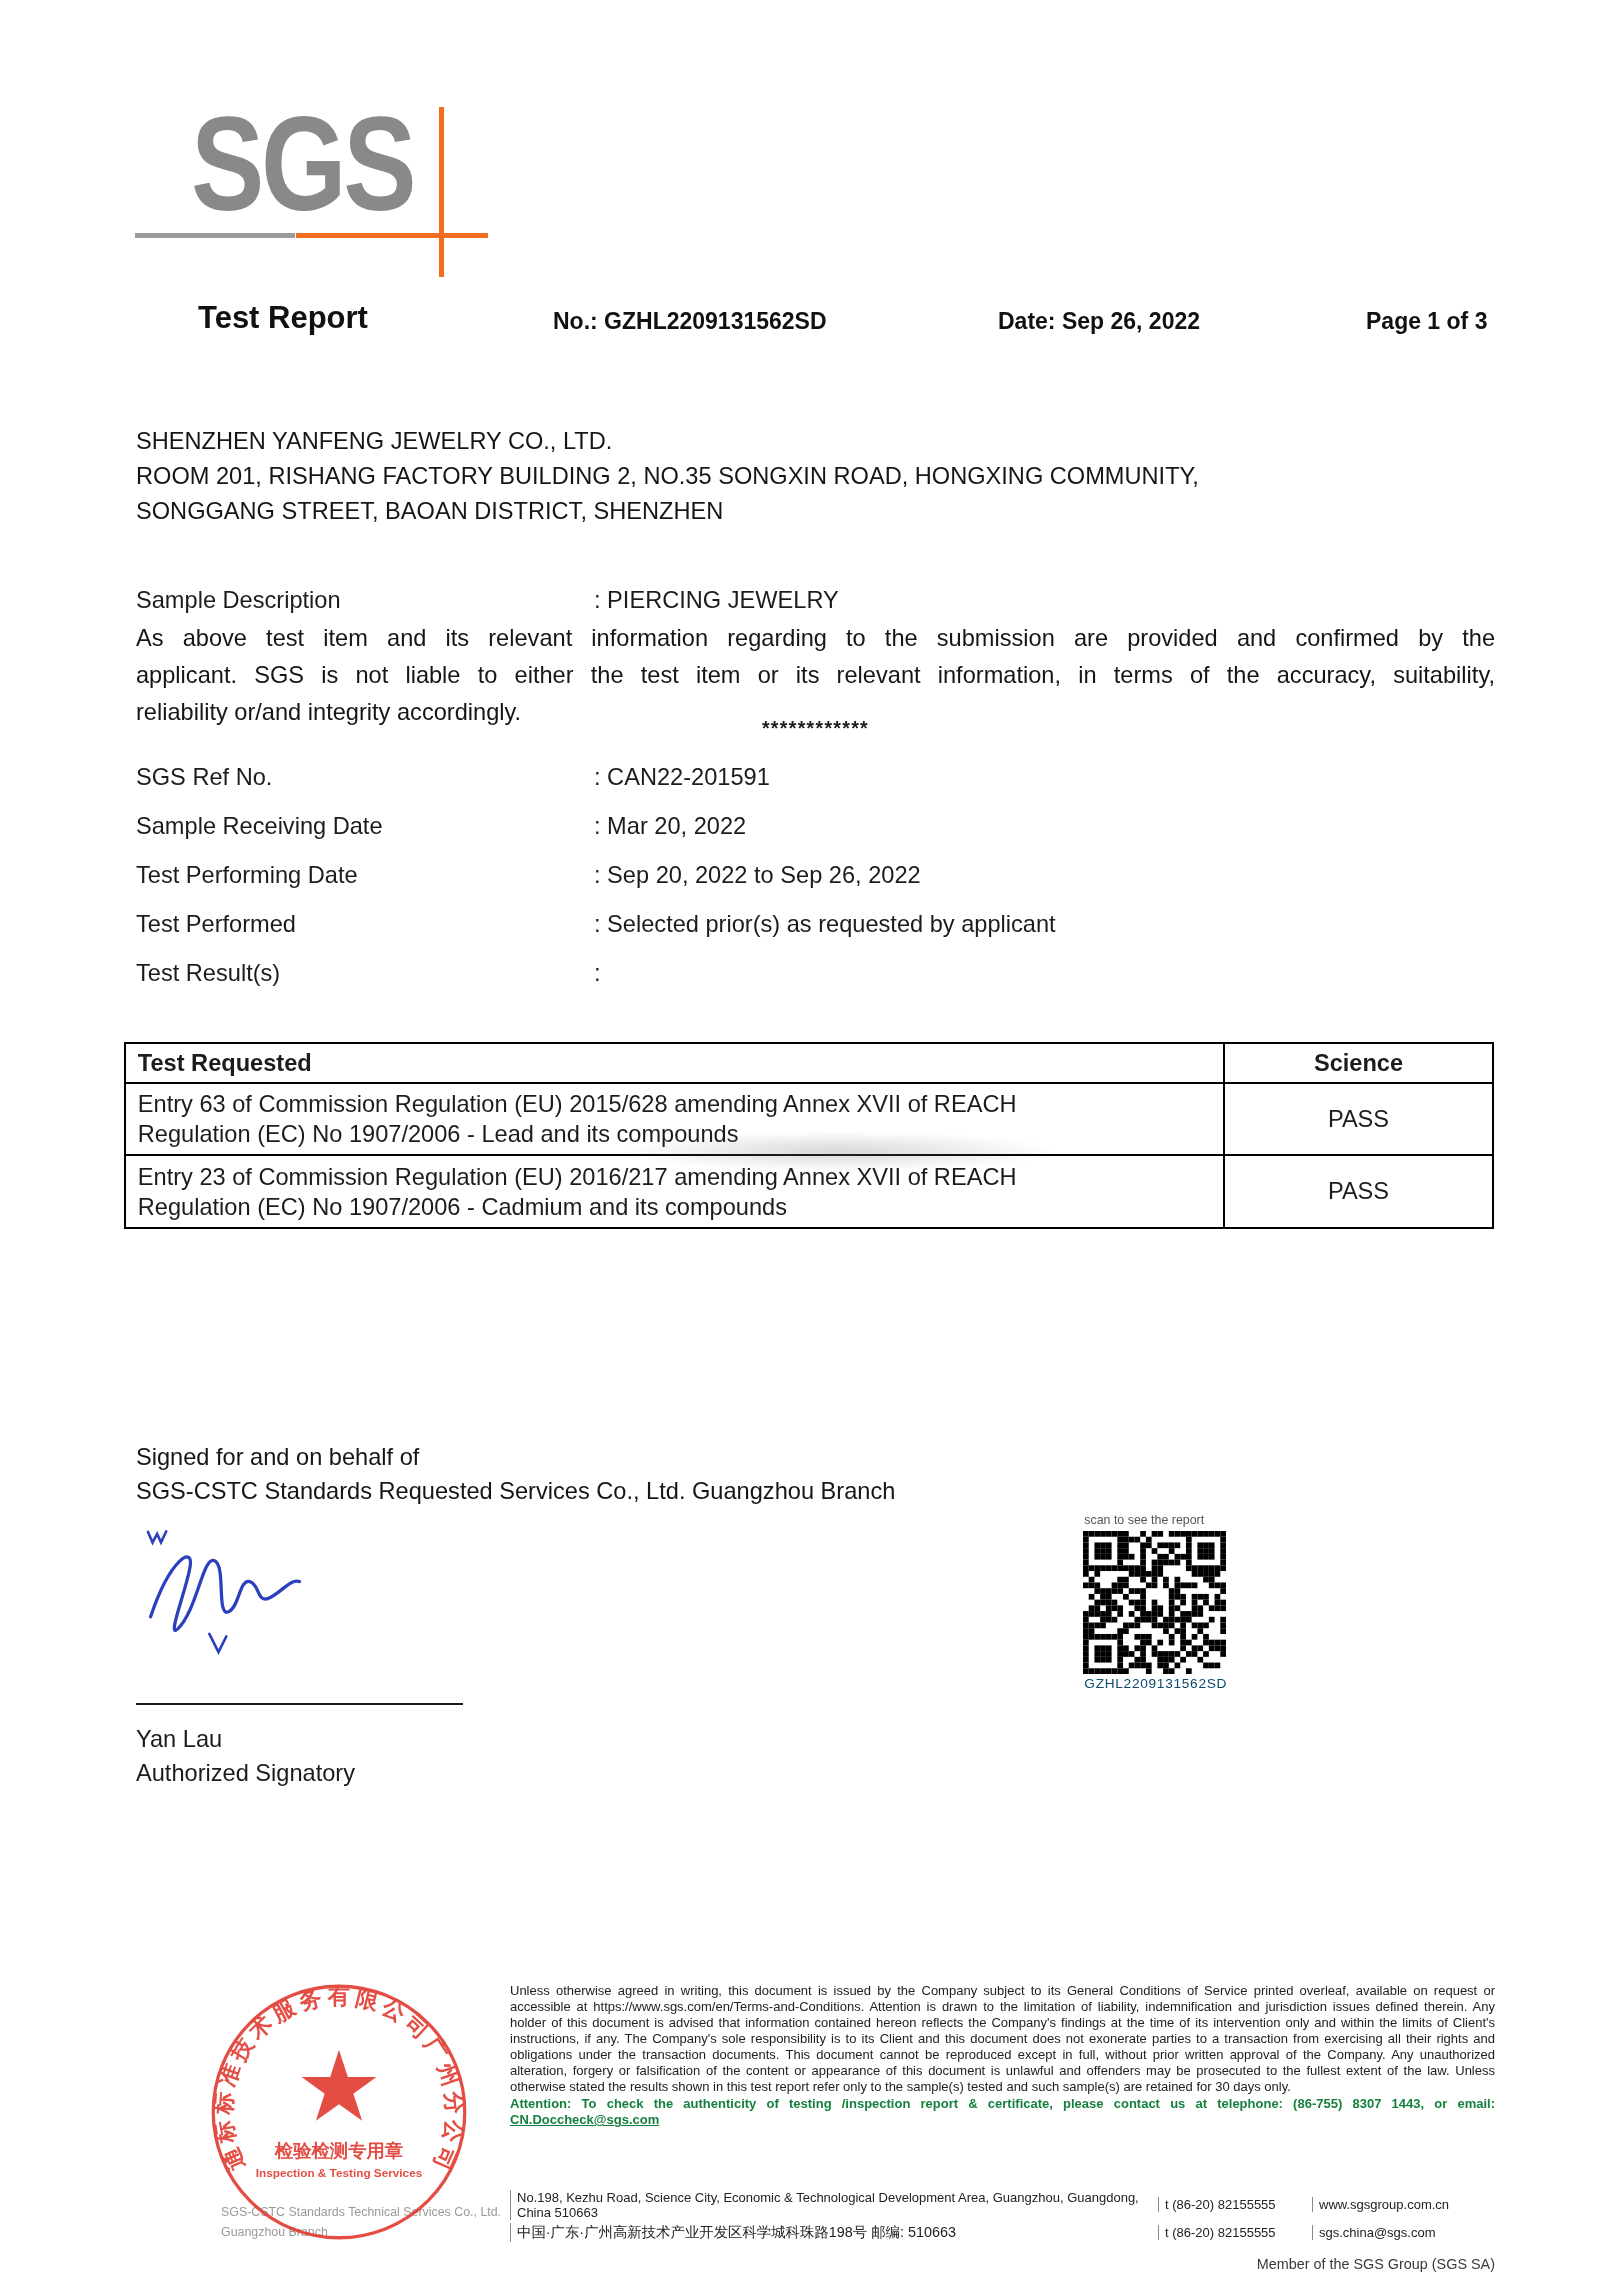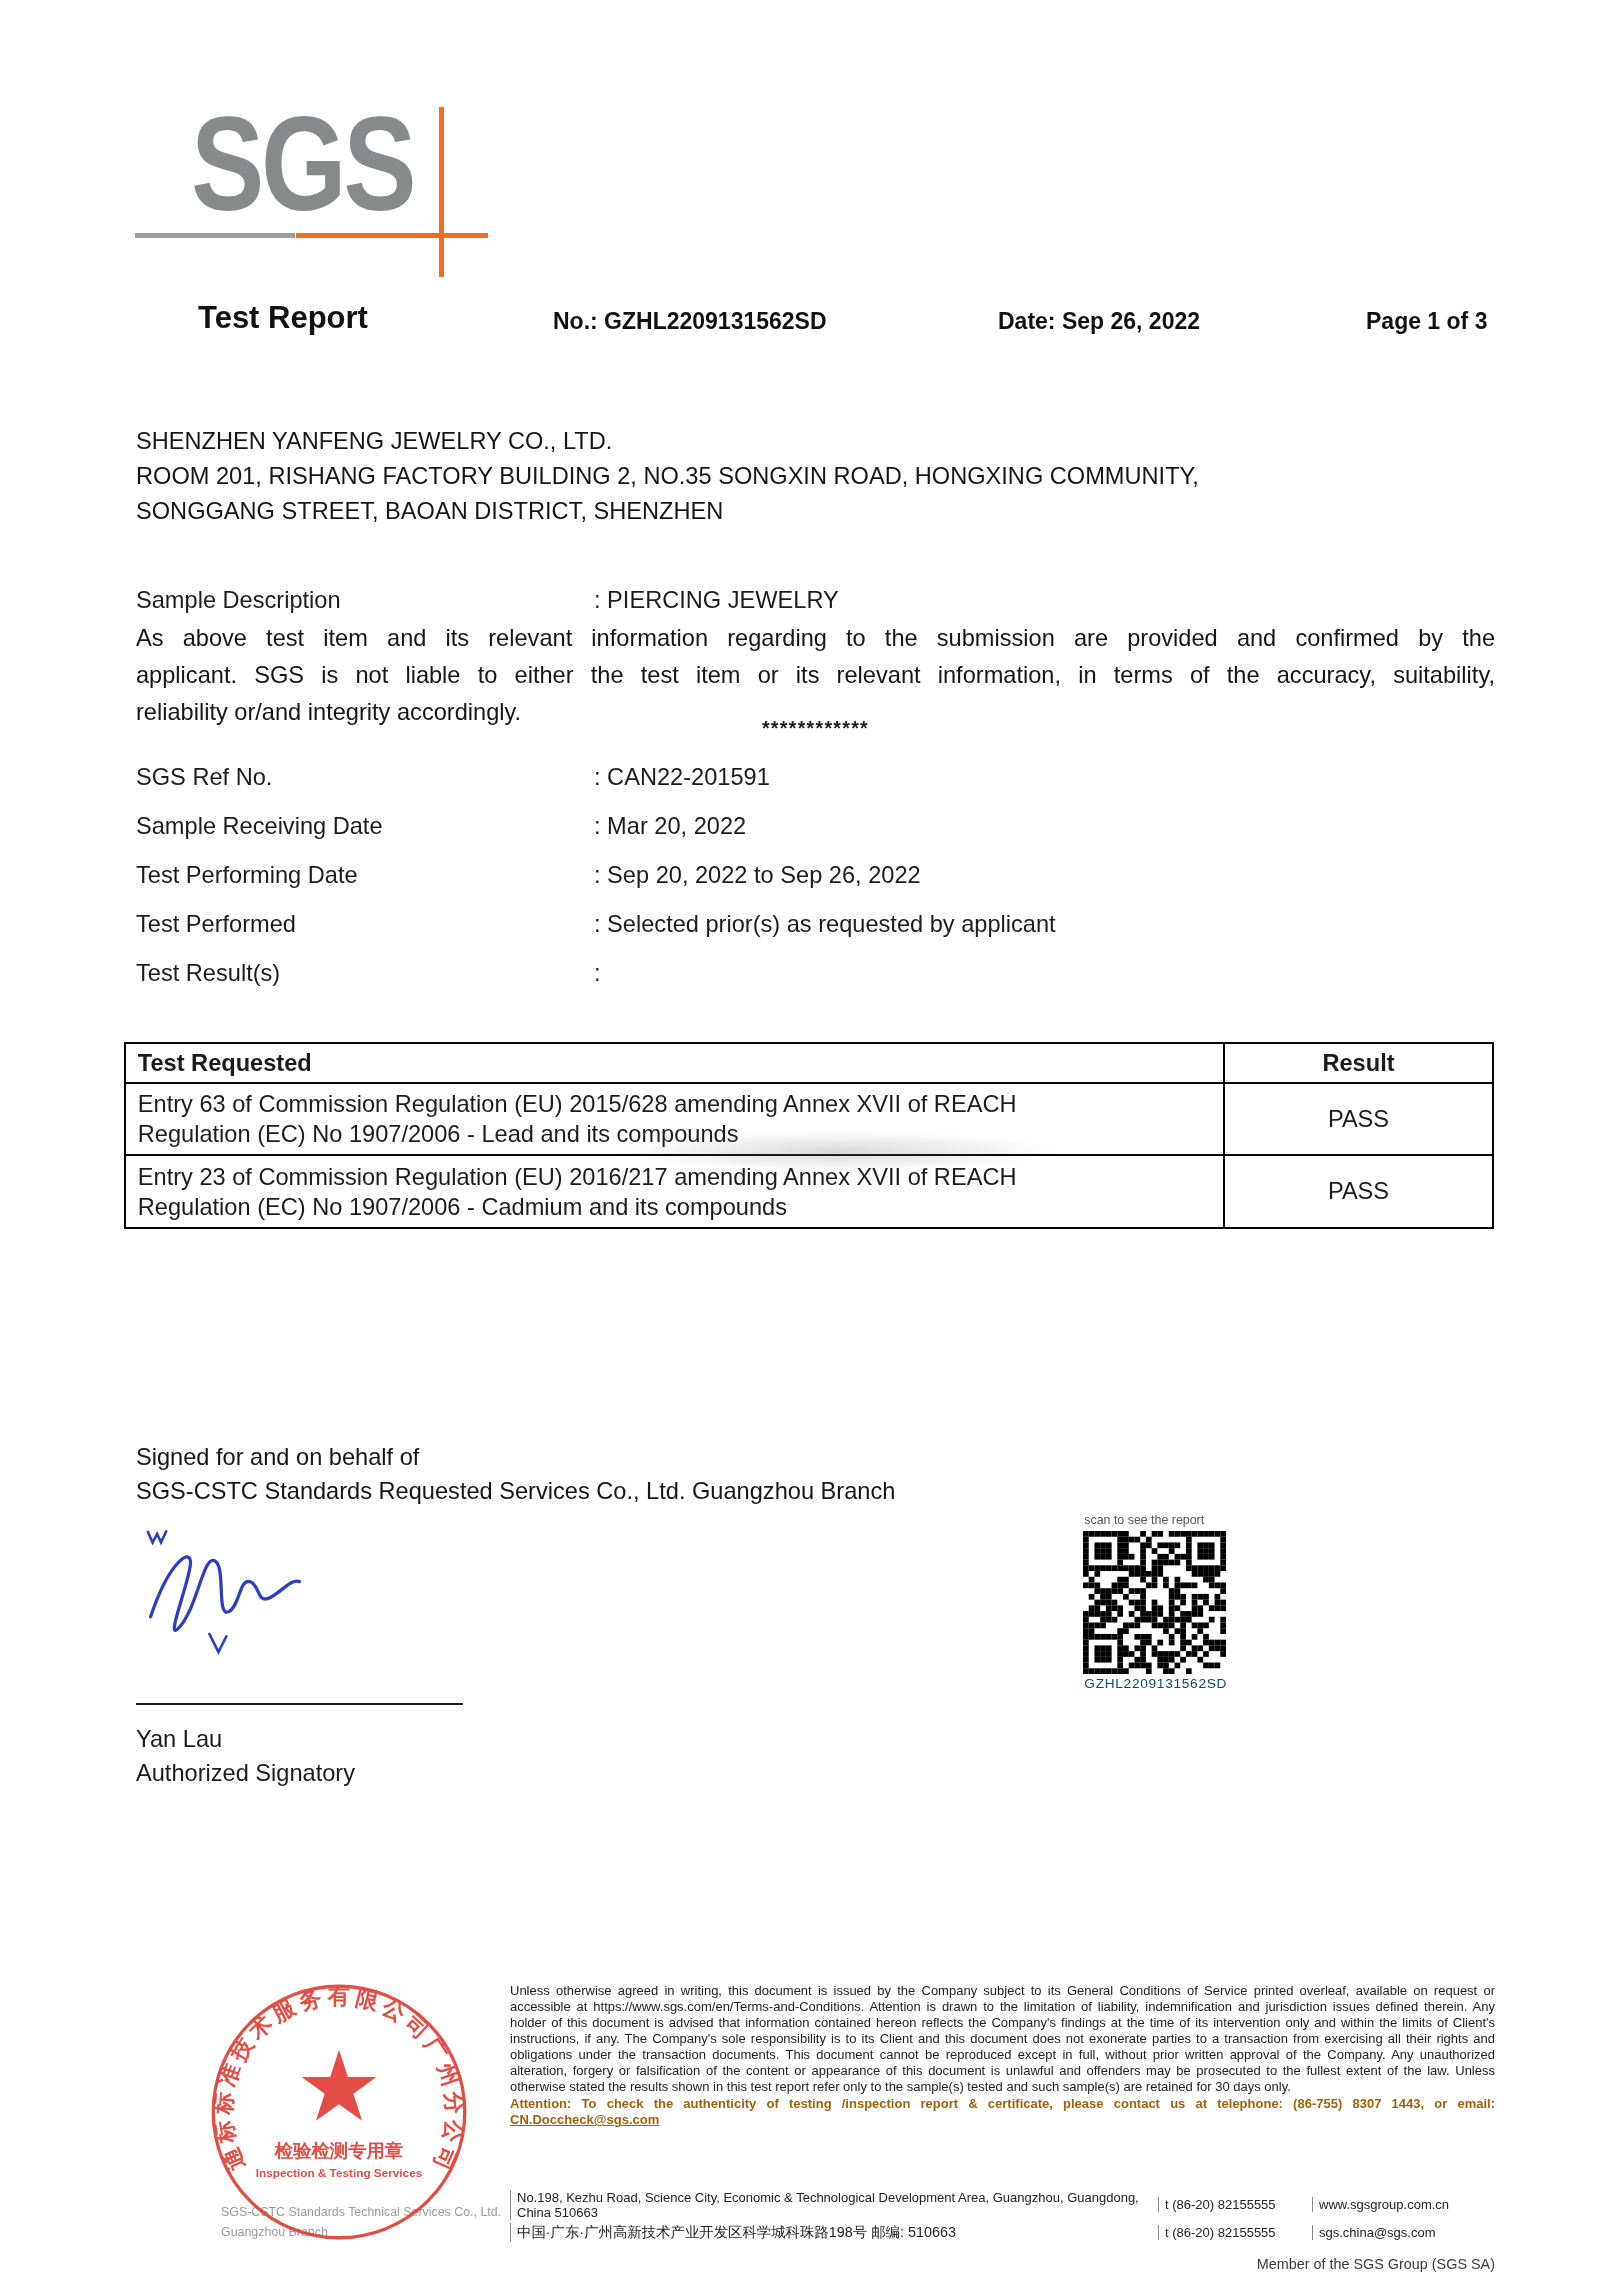--- a/index.html
+++ b/index.html
@@ -62,21 +62,21 @@
   
   .qr-wrap{left:1083px; top:1513px; width:164px; text-align:left;}
   .qr-cap-top{font-size:12.4px; color:#555; margin:0 0 3.9px 1.3px;}
   .qr-cap-bottom{font-size:13.7px; color:#0c4a6e; letter-spacing:0.7px; margin:2.6px 0 0 1.3px;}
 
   
   .stamp-company{left:221px; font-size:12.4px; color:#9a9a9a;}
   .stamp-svg{left:208px; top:1981px; opacity:.9;}
   .legal-wrap{left:510px; top:1983px; width:985px;}
   .legal{font-size:13px; line-height:16px; text-align:justify; color:#222; margin:0;}
-  .attention{font-size:13px; line-height:16px; text-align:justify; color:#a16207; font-weight:bold; margin:1.3px 0 0 0;}
+  .attention{font-size:13px; line-height:16px; text-align:justify; color:#15803d; font-weight:bold; margin:1.3px 0 0 0;}
   .attention .mail{text-decoration:underline;}
   .addr{left:510px; top:2191px; width:985px; font-size:13px; color:#222;}
   .addr .arow{display:flex; align-items:center; height:27.5px;}
   .addr .acell{border-left:1.3px solid #888; padding-left:6px; box-sizing:border-box;}
   .addr .a-addr{flex:1;}
   .addr .a-tel{width:154px; flex:none;}
   .addr .a-net{width:183px; flex:none;}
   .addr .cn{font-size:14.4px;}
   .member{left:510px; top:2256px; width:985px; text-align:right; font-size:14.4px; color:#3a3a3a;}
 </style>
@@ -132,21 +132,21 @@
     </div>
     <div class="lvrow">
       <span class="lbl">Test Result(s)</span>
       <span>:</span>
     </div>
   </div>
 
   <div class="abs rtable">
     <div class="trow thead">
       <div class="tc-test">Test Requested</div>
-      <div class="tc-result">Result</div>
+      <div class="tc-result">Science</div>
     </div>
     <div class="trow data">
       <div class="tc-test">
         <div>Entry 63 of Commission Regulation (EU) 2015/628 amending Annex XVII of REACH</div>
         <div>Regulation (EC) No 1907/2006 - Lead and its compounds</div>
       </div>
       <div class="tc-result">PASS</div>
     </div>
     <div class="trow data">
       <div class="tc-test">

